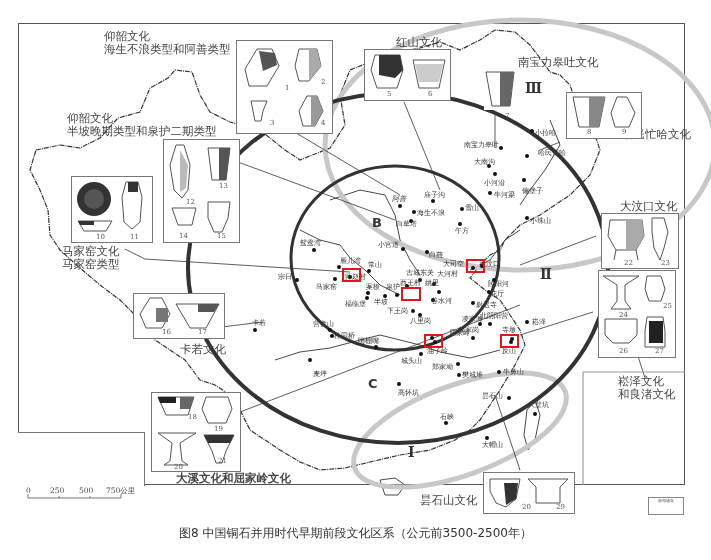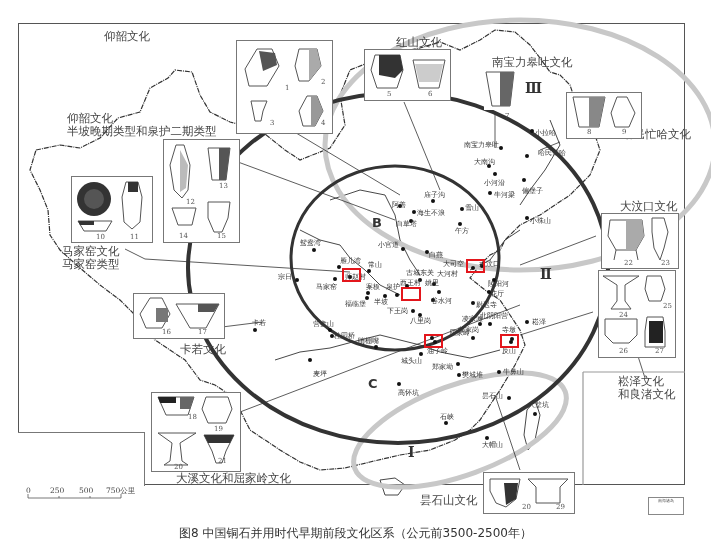--- a/index.html
+++ b/index.html
@@ -69,39 +69,40 @@
 </svg>
 
 <div class="zone" style="left:372px;top:215px;">B</div>
 <div class="zone" style="left:368px;top:376px;">C</div>
 <div class="roman" style="left:408px;top:444px;">I</div>
 <div class="roman" style="left:540px;top:266px;">Ⅱ</div>
 <div class="roman" style="left:525px;top:80px;">Ⅲ</div>
 
 <div class="lbl lbl-lg" style="left:104px;top:30px;">
   <div>仰韶文化</div>
+  <div>海生不浪类型和阿善类型</div>
 </div>
 <div class="lbl lbl-lg" style="left:67px;top:112px;">
   <div>仰韶文化</div>
   <div>半坡晚期类型和泉护二期类型</div>
 </div>
 <div class="lbl lbl-lg" style="left:396px;top:36px;">红山文化</div>
-<div class="lbl lbl-lg" style="left:492px;top:56px;">南宝力皋吐文化</div>
+<div class="lbl lbl-lg" style="left:518px;top:56px;">南宝力皋吐文化</div>
 <div class="lbl lbl-lg" style="left:606px;top:128px;padding-left:16px;">哈民忙哈文化</div>
 <div class="lbl lbl-lg" style="left:62px;top:245px;">
   <div>马家窑文化</div>
   <div>马家窑类型</div>
 </div>
 <div class="lbl lbl-lg" style="left:180px;top:343px;text-align:right;">卡若文化</div>
 <div class="lbl lbl-lg" style="left:620px;top:200px;">大汶口文化</div>
 <div class="lbl lbl-lg" style="left:618px;top:375px;">
   <div>崧泽文化</div>
   <div>和良渚文化</div>
 </div>
-<div class="lbl lbl-lg" style="left:176px;top:472px;">大溪文化和屈家岭文化</div>
+<div class="lbl lbl-lg" style="left:176px;top:472px;font-weight:bold;">大溪文化和屈家岭文化</div>
 <div class="lbl lbl-lg" style="left:420px;top:494px;">昙石山文化</div>
 
 <div class="artbox" style="left:236px;top:40px;width:95px;height:92px;">
   <svg width="95" height="92">
     <path d="M20,8 L35,8 L42,25 L30,45 L12,45 L8,28 Z" fill="none" stroke="#555"></path>
       <path d="M22,10 L38,12 L40,24 L26,30 Z" fill="#555"></path>
     <path d="M62,8 L80,8 L84,25 L72,40 L62,40 L58,25 Z" fill="none" stroke="#555"></path>
       <path d="M72,8 L80,8 L84,25 L72,40 Z" fill="#aaa"></path>
     <path d="M14,60 L30,60 L26,70 L24,80 L18,80 L16,70 Z" fill="none" stroke="#555"></path>
     <path d="M70,55 L80,55 L86,70 L78,85 L66,85 L62,70 Z" fill="none" stroke="#555"></path>
@@ -245,21 +246,21 @@
     <span class="site" style="left:484px;top:178px;">小河沿</span>
   <span class="dot" style="left:522px;top:178px;"></span>
     <span class="site" style="left:522px;top:186px;">偏堡子</span>
   <span class="dot" style="left:488px;top:191px;"></span>
     <span class="site" style="left:494px;top:190px;">牛河梁</span>
   <span class="dot" style="left:525px;top:216px;"></span>
     <span class="site" style="left:530px;top:216px;">小珠山</span>
   <span class="dot" style="left:431px;top:199px;"></span>
     <span class="site" style="left:424px;top:190px;">庙子沟</span>
   <span class="dot" style="left:398px;top:204px;"></span>
-    <span class="site" style="left:392px;top:200px;">阿善</span>
+    <span class="site" style="left:392px;top:194px;font-style:italic;">阿善</span>
   <span class="dot" style="left:412px;top:210px;"></span>
     <span class="site" style="left:417px;top:208px;">海生不浪</span>
   <span class="dot" style="left:460px;top:207px;"></span>
     <span class="site" style="left:465px;top:203px;">雪山</span>
   <span class="dot" style="left:409px;top:219px;"></span>
     <span class="site" style="left:396px;top:219px;">白草塔</span>
   <span class="dot" style="left:458px;top:222px;"></span>
     <span class="site" style="left:455px;top:226px;">午方</span>
   <span class="dot" style="left:401px;top:247px;"></span>
     <span class="site" style="left:378px;top:240px;">小官道</span>

